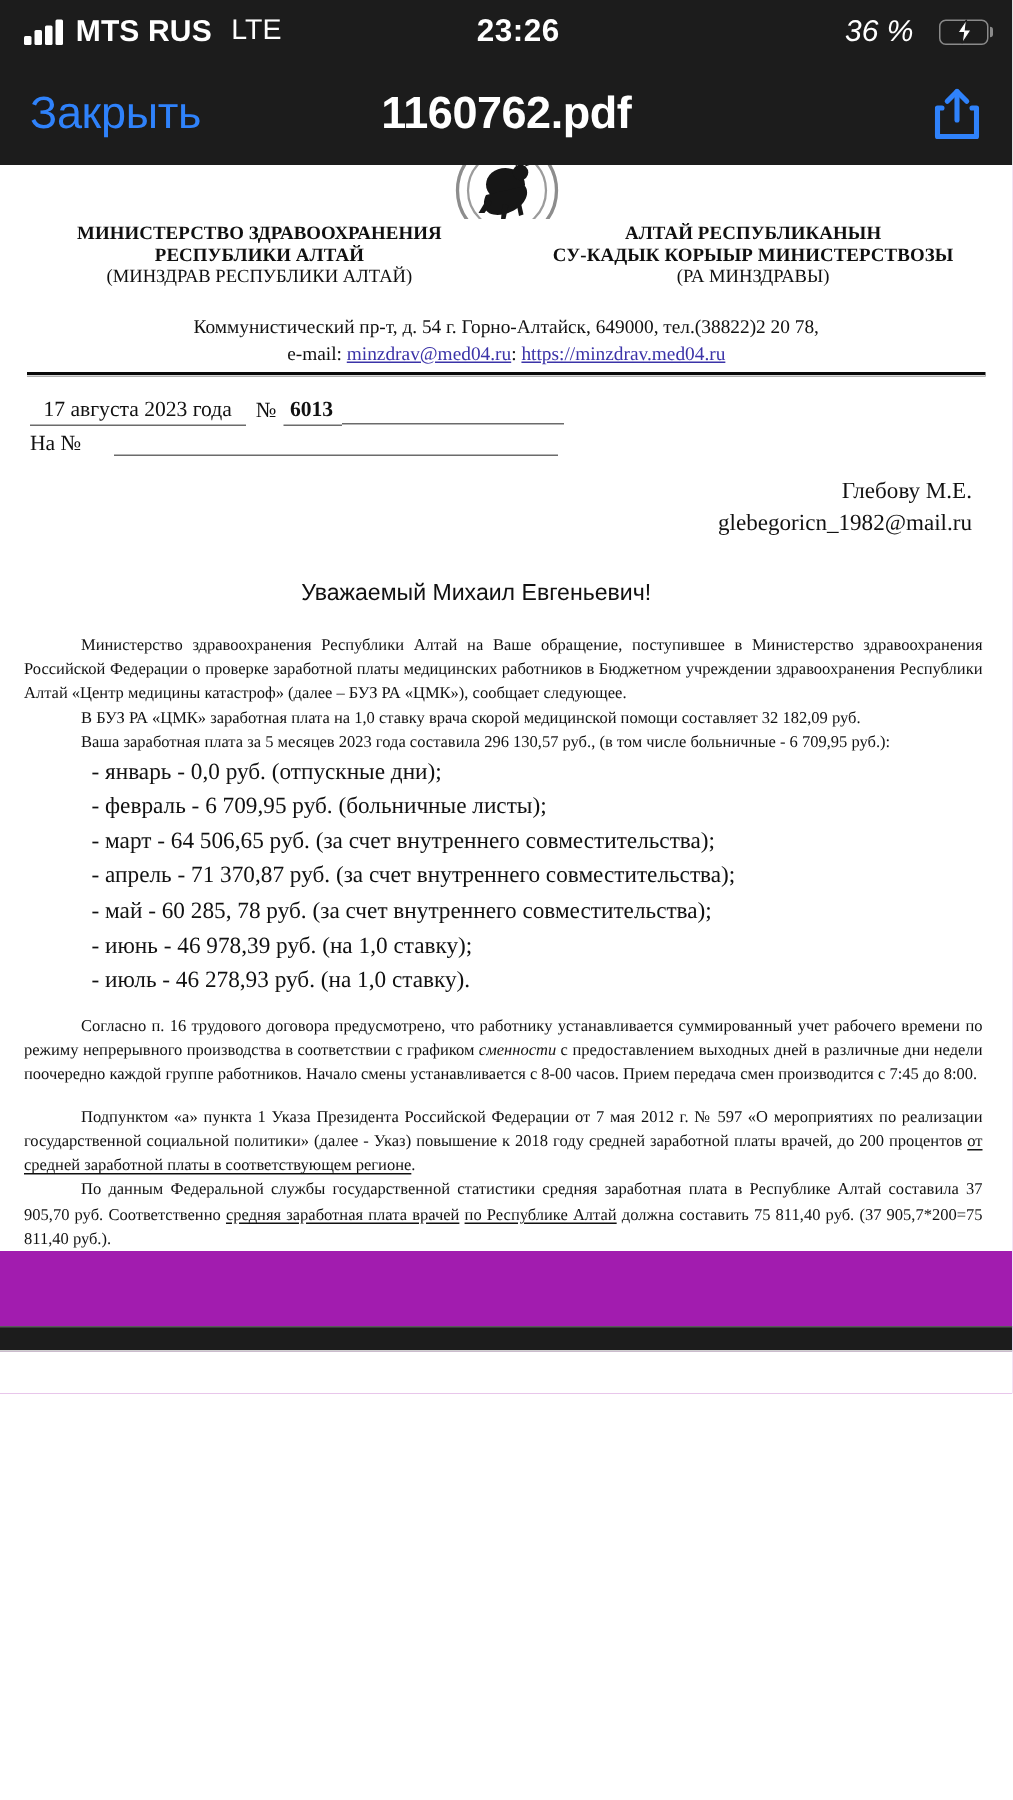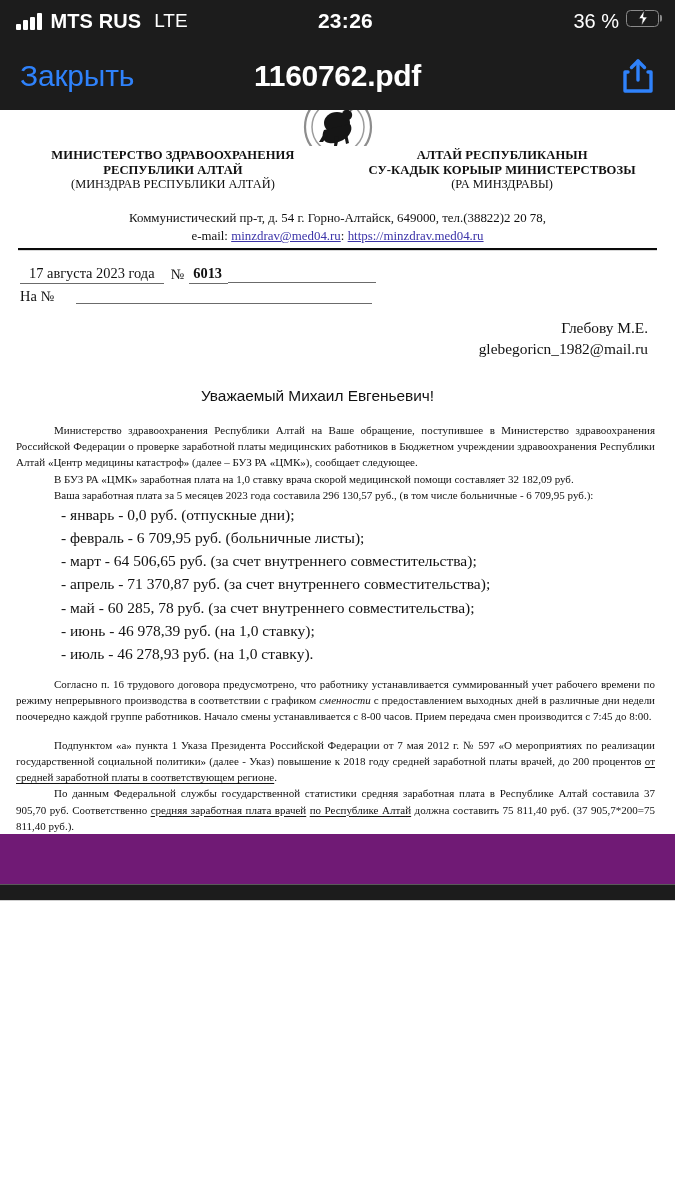--- a/index.html
+++ b/index.html
@@ -71,25 +71,26 @@
     left: 16px; right: 0;
     text-align: center;
     font-size: 21px;
     font-weight: 700;
     letter-spacing: 0.3px;
     pointer-events: none;
   }
   .status-right {
     margin-left: auto;
     display: flex;
-    align-items: flex-start;
-    gap: 7px;
+    align-items: center;
+    gap: 17px;
     flex: 0 0 auto;
     position: relative;
     z-index: 2;
+    font-style: italic;
   }
   .battery-pct {
     font-size: 20px;
     font-weight: 500;
     white-space: nowrap;
   }
   .battery {
     position: relative;
     width: 33px;
     height: 17px;
@@ -158,21 +159,21 @@
     align-items: center;
   }
 
   
   .pdf-scroll {
     position: absolute;
     top: 110px;
     left: 0;
     width: 675px;
     height: 1090px;
-    background: #701a75;
+    background: #a21caf;
     overflow: hidden;
   }
   .pdf-page {
     position: relative;
     width: 675px;
     background: #ffffff;
     padding: 0 13px;
   }
 
   .emblem-wrap {

